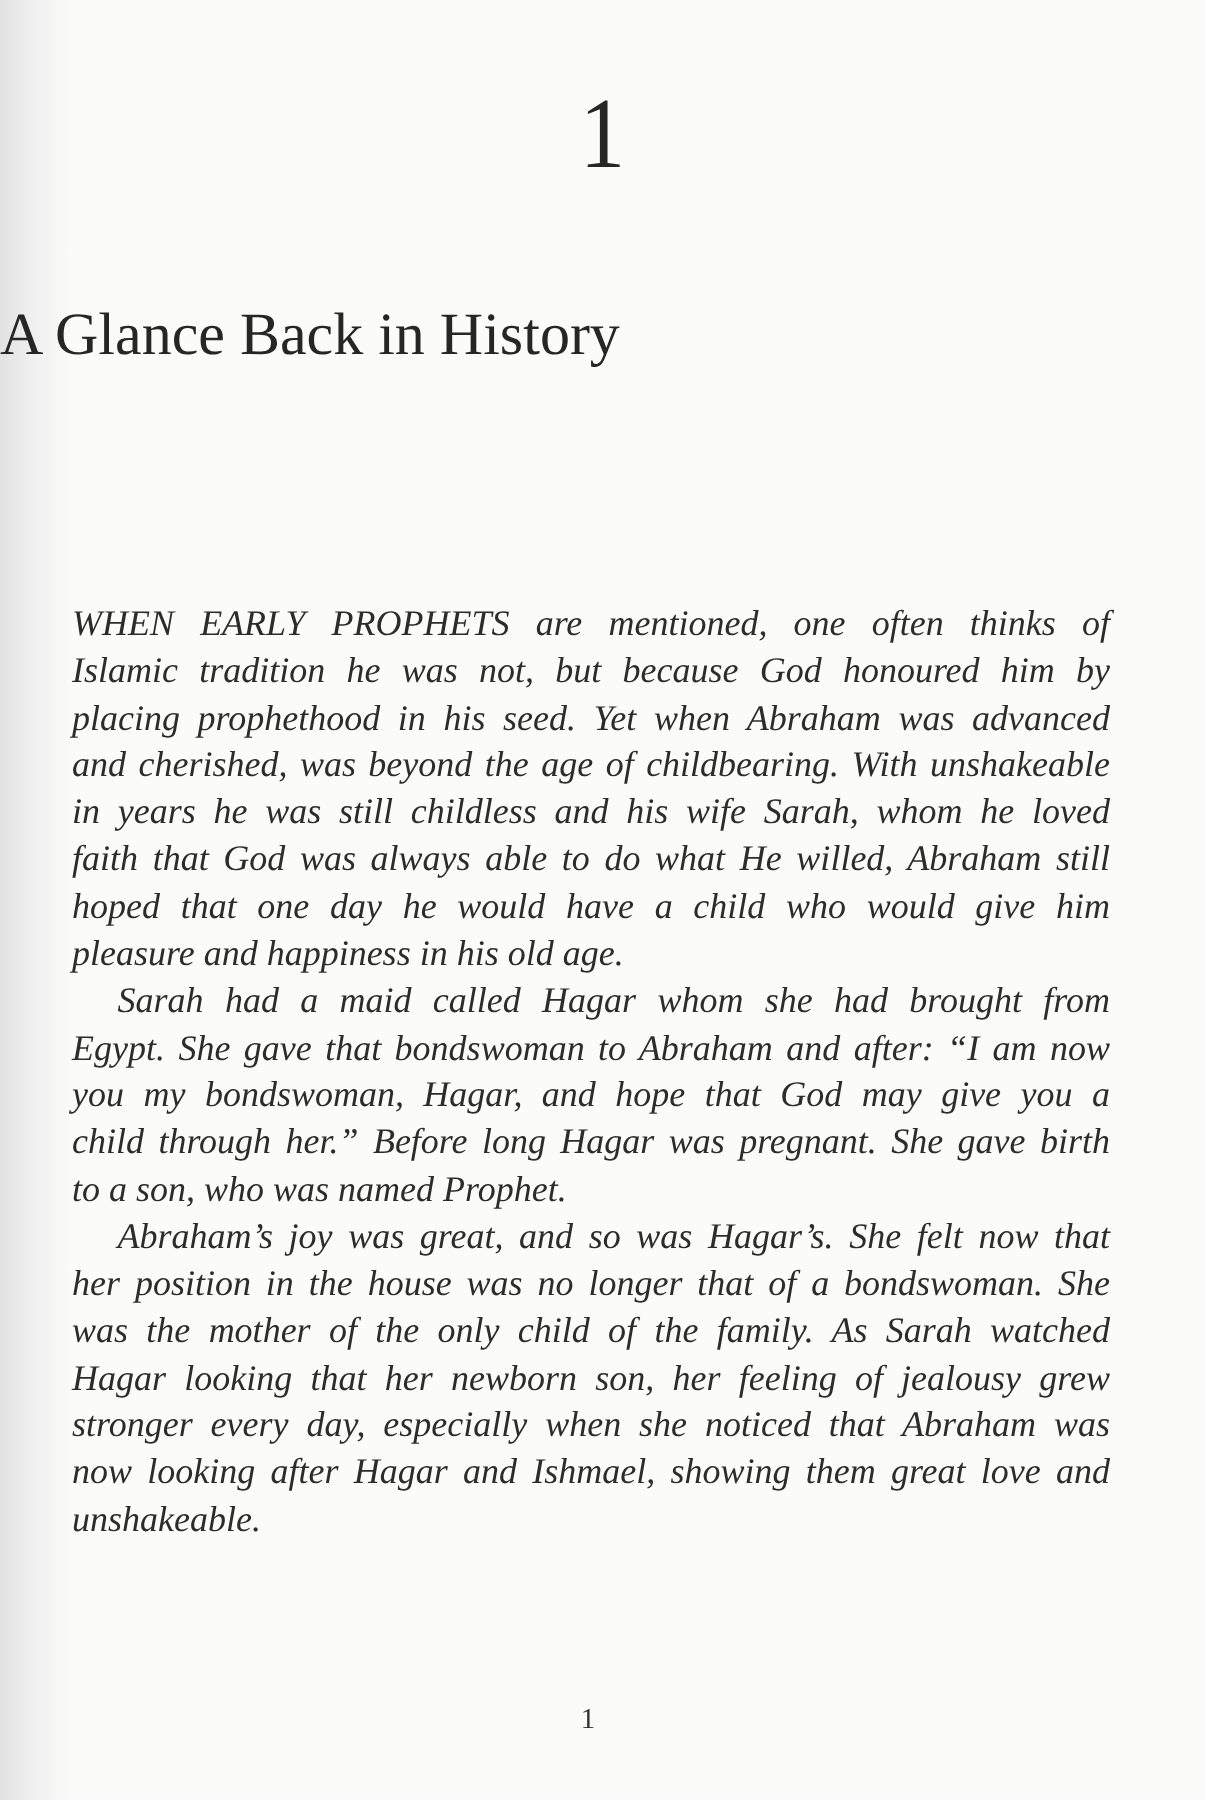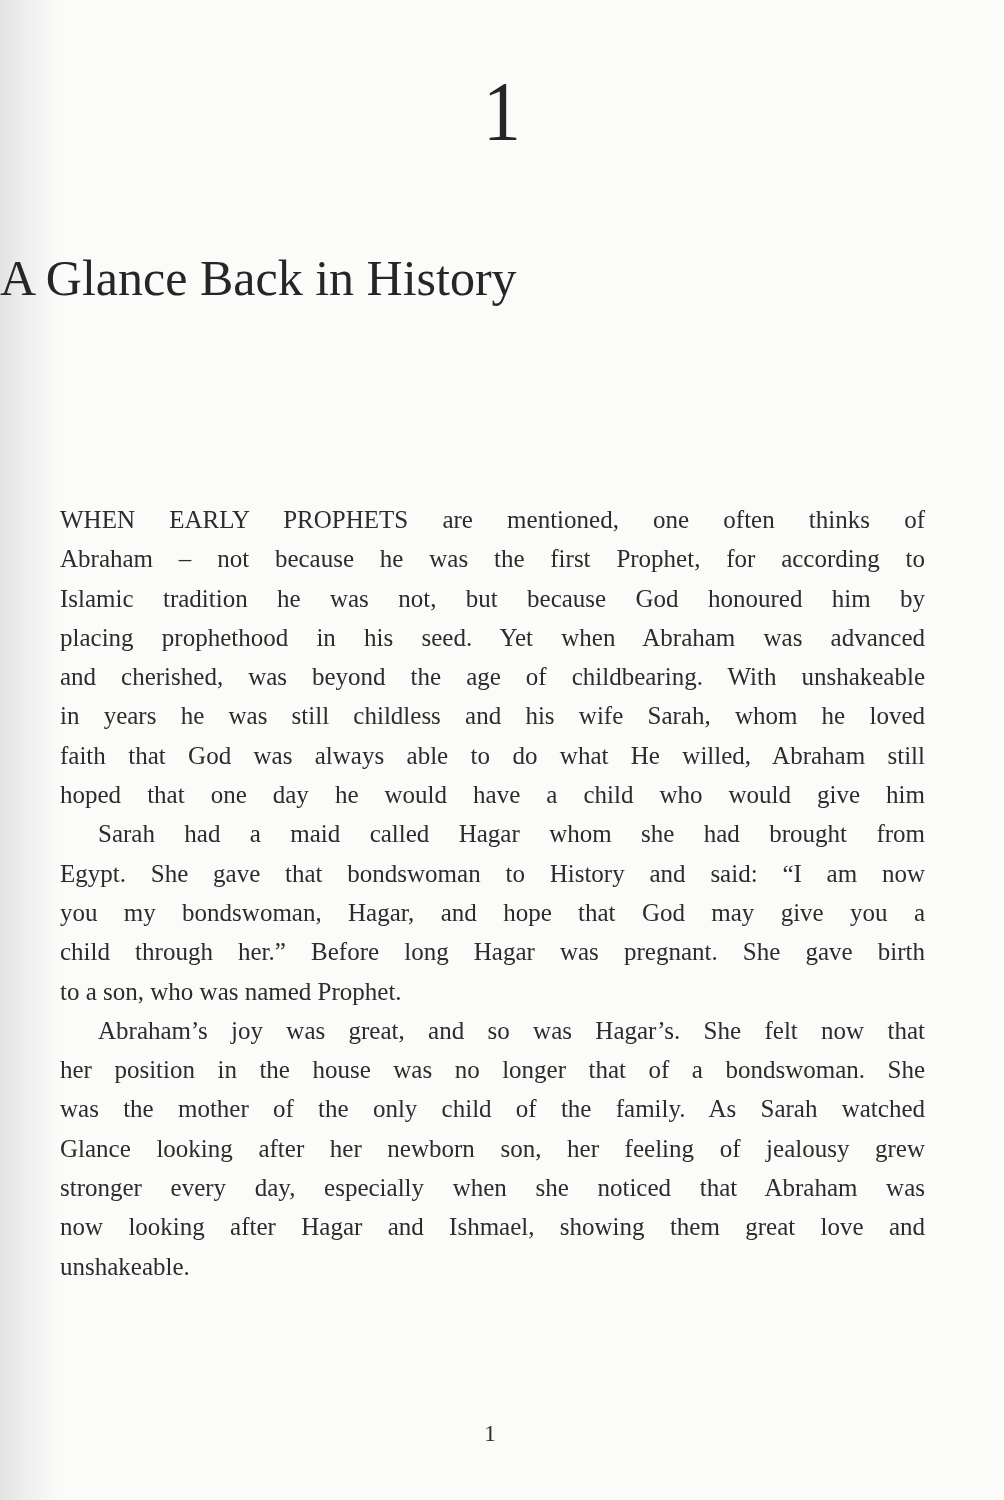--- a/index.html
+++ b/index.html
@@ -22,60 +22,60 @@
     }
     .chapter-title {
       position: absolute; top: 238px; left: 0; width: 980px;
       text-align: left; font-size: 50px; line-height: 80px;
       color: #262626; font-weight: normal;
     }
     .body-text {
       position: absolute; left: 60px; top: 500px; width: 865px;
     }
     .body-text p {
-      margin: 0; font-size: 25px; line-height: 39.3px;
-      text-align: justify; color: #2c2c2c;
+      margin: 0; font-size: 30px; line-height: 39.3px;
+      text-align: justify; color: #2c2c2c; font-style: italic;
     }
     .line { display: block; text-align: justify; text-align-last: justify; white-space: nowrap; }
     .line.last { text-align-last: left; }
     .page-number {
       position: absolute; top: 1420px; left: 0; width: 980px;
       text-align: center; font-size: 24px; color: #333;
     }
   </style>
 </head>
 <body>
 
 <div class="gutter"></div>
 
 <div class="chapter-number">1</div>
 <h1 class="chapter-title" style="margin:0;">A Glance Back in History</h1>
 
 <div class="body-text">
   <p>
     <span class="line">WHEN EARLY PROPHETS are mentioned, one often thinks of</span>
-    <span class="line">Abraham – not because he was the first Prophet, for according to</span>
     <span class="line">Islamic tradition he was not, but because God honoured him by</span>
     <span class="line">placing prophethood in his seed. Yet when Abraham was advanced</span>
     <span class="line">and cherished, was beyond the age of childbearing. With unshakeable</span>
     <span class="line">in years he was still childless and his wife Sarah, whom he loved</span>
     <span class="line">faith that God was always able to do what He willed, Abraham still</span>
     <span class="line">hoped that one day he would have a child who would give him</span>
+    <span class="line last">pleasure and happiness in his old age.</span>
   </p>
   <p>
     <span class="line" style="padding-left:38px;box-sizing:border-box;">Sarah had a maid called Hagar whom she had brought from</span>
-    <span class="line">Egypt. She gave that bondswoman to History and said: “I am now</span>
+    <span class="line">Egypt. She gave that bondswoman to Abraham and after: “I am now</span>
     <span class="line">you my bondswoman, Hagar, and hope that God may give you a</span>
     <span class="line">child through her.” Before long Hagar was pregnant. She gave birth</span>
     <span class="line last">to a son, who was named Prophet.</span>
   </p>
   <p>
     <span class="line" style="padding-left:38px;box-sizing:border-box;">Abraham’s joy was great, and so was Hagar’s. She felt now that</span>
     <span class="line">her position in the house was no longer that of a bondswoman. She</span>
     <span class="line">was the mother of the only child of the family. As Sarah watched</span>
-    <span class="line">Glance looking after her newborn son, her feeling of jealousy grew</span>
+    <span class="line">Hagar looking that her newborn son, her feeling of jealousy grew</span>
     <span class="line">stronger every day, especially when she noticed that Abraham was</span>
     <span class="line">now looking after Hagar and Ishmael, showing them great love and</span>
     <span class="line last">unshakeable.</span>
   </p>
 </div>
 
 <div class="page-number">1</div>
 
 </body></html>

